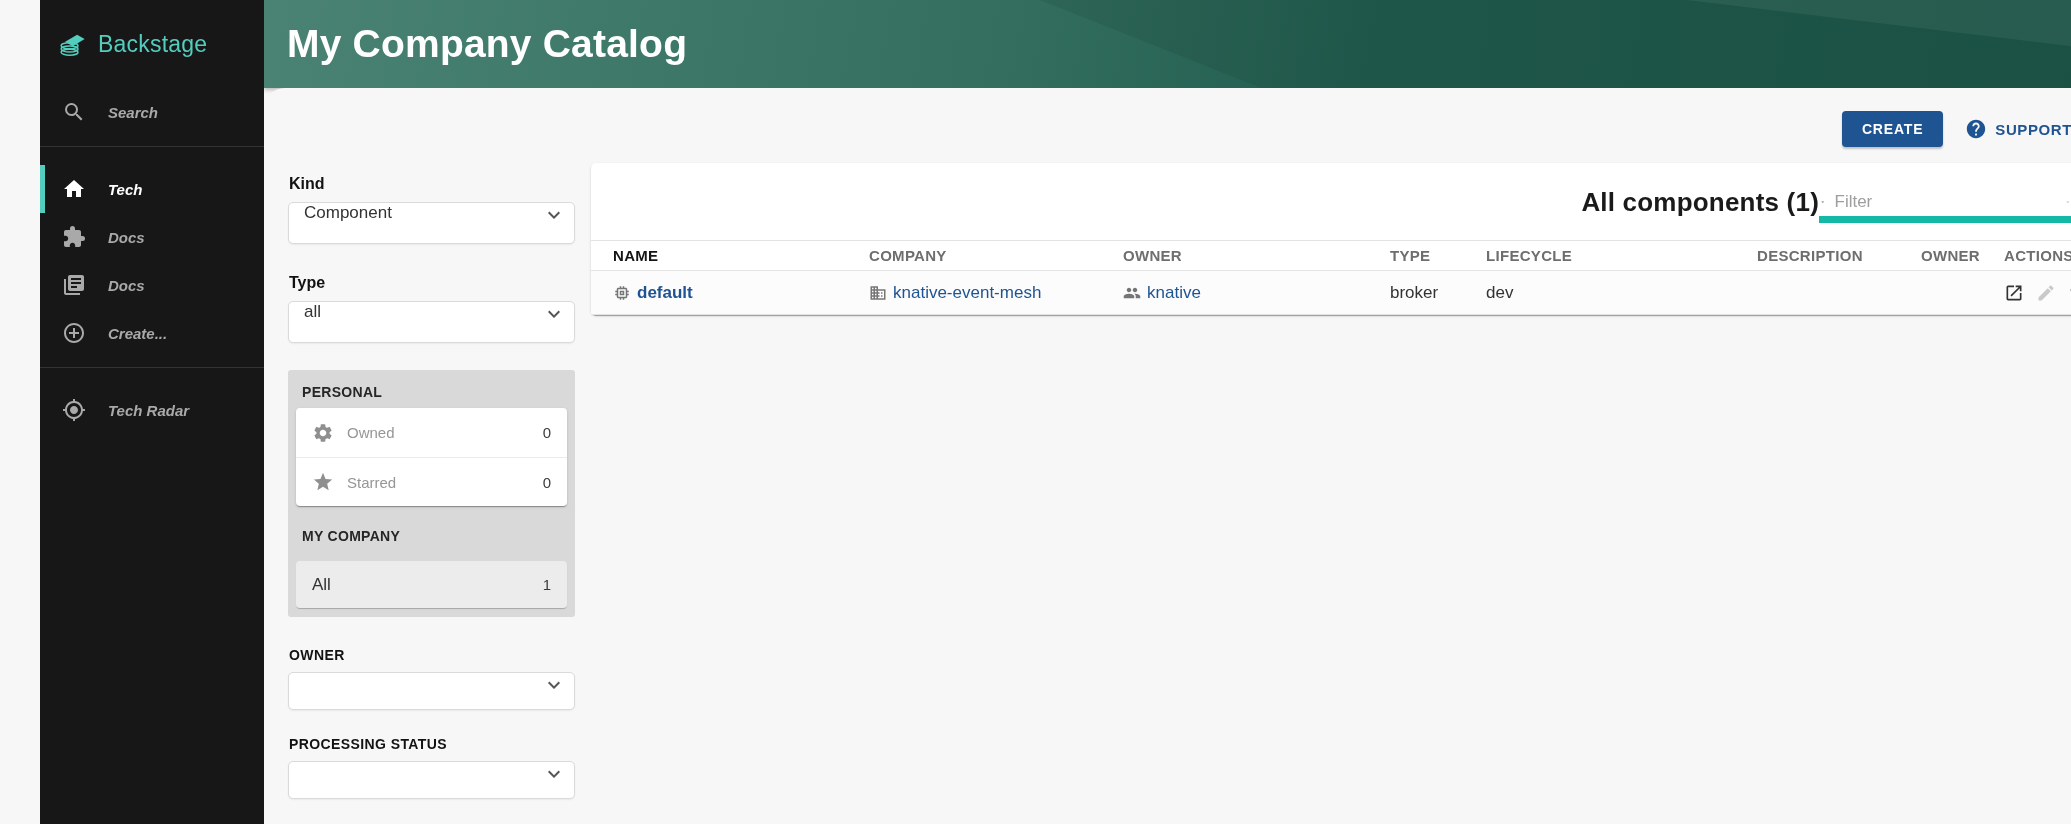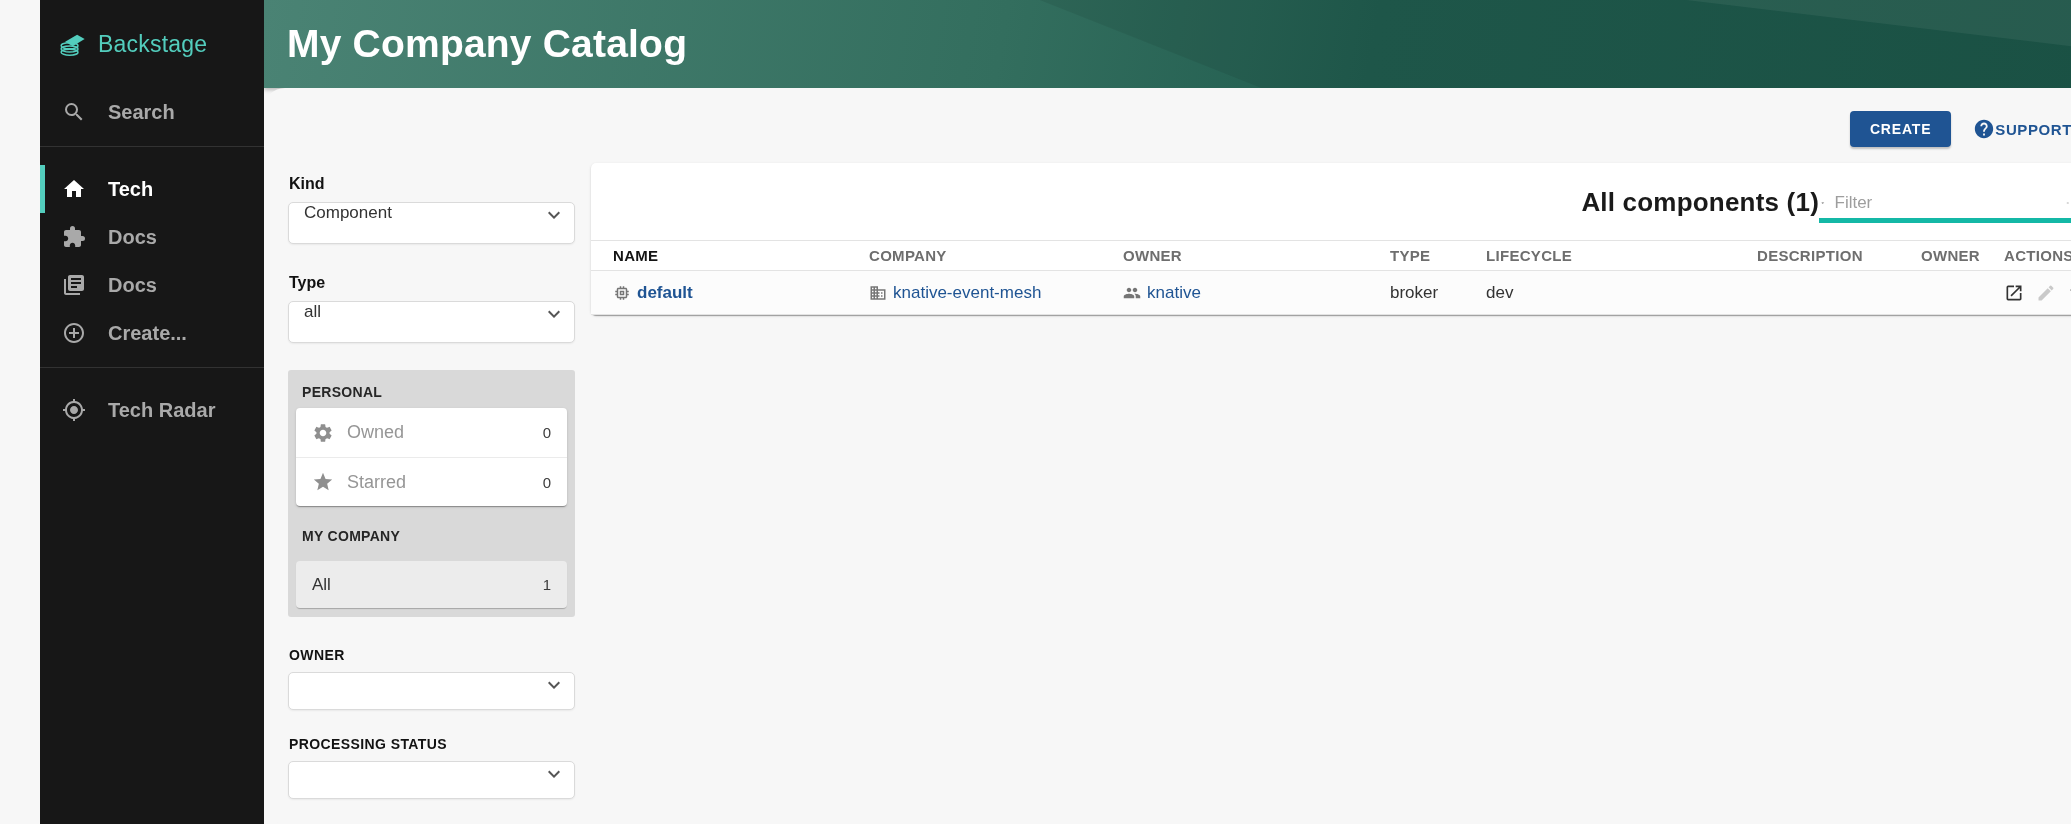--- a/index.html
+++ b/index.html
@@ -5,21 +5,21 @@
   * { margin:0; padding:0; box-sizing:border-box; }
   html,body { width:2071px; height:824px; overflow:hidden; }
   body { font-family:"Liberation Sans", sans-serif; background:#f7f7f7; color:#2b2b2b; }
   .app { display:flex; width:2071px; height:824px;margin-left:40px; }
 
   
   .sidebar { width:224px; height:100%; background:#171717; flex:0 0 224px; position:relative; z-index:5; }
   .brand { display:flex; align-items:center; gap:8px; height:88px; padding-left:18px; cursor:pointer; }
   .brand-name { color:#53cdbd; font-size:23px; font-weight:400; letter-spacing:.2px; }
   .nav-item { position:relative; display:flex; align-items:center; gap:22px; height:48px; padding-left:22px;
-              color:#a9a9a9; font-size:20px; font-weight:600; cursor:pointer; }
+              color:#a9a9a9; font-size:15px; font-weight:600; cursor:pointer;font-style:italic; }
   .nav-item svg { flex:0 0 24px; fill:#a9a9a9; }
   .nav-item.active { color:#ffffff; }
   .nav-item.active svg { fill:#ffffff; }
   .nav-item.active::before { content:""; position:absolute; left:0; top:0; bottom:0; width:5px; background:#53cdbd; }
   .nav-divider { height:1px; background:#323232; margin:10px 0; }
   .nav-top-pad { height:8px; }
 
   
   .main { flex:1; display:flex; flex-direction:column; height:100%; }
 
@@ -33,21 +33,21 @@
   .page-header h1 { position:relative; z-index:2; color:#fff; font-size:39px; font-weight:700;
     line-height:88px; padding-left:23px; letter-spacing:.2px; }
 
   .content { position:relative; flex:1; background:#f7f7f7;border-radius:21px; }
 
   
   .actions-row { position:absolute; top:23px; right:39px; display:flex; align-items:center; gap:22px; }
   .create-btn { background:#1f5493; color:#fff; border:none; border-radius:4px; height:36px; padding:0 20px;
     font-family:inherit; font-size:14px; font-weight:700; letter-spacing:.8px; cursor:pointer;
     box-shadow:0 2px 2px rgba(0,0,0,.22); }
-  .support { display:flex; align-items:center; color:#1f5493; font-size:15px; font-weight:700;
+  .support { display:flex; align-items:center; gap:8px; color:#1f5493; font-size:15px; font-weight:700;
     letter-spacing:.6px; cursor:pointer; }
   .support svg { fill:#1f5493; }
 
   
   .filters-col { position:absolute; left:24px; top:75px; width:287px; }
   .filter-label { font-size:16px; font-weight:700; color:#121212; margin:0 0 9px 1px; }
   .filter-label.upper { font-size:14px; letter-spacing:.4px; }
   .mt-kind { margin-top:12px; }
   .mt-type { margin-top:30px; }
   .mt-owner { margin-top:30px; }
@@ -59,34 +59,34 @@
   .select svg { fill:#555; }
 
   .group-card { margin-top:27px; background:#d9d9d9; border-radius:3px; padding:8px 8px 9px 8px; }
   .group-header { font-size:14px; font-weight:700; color:#262626; letter-spacing:.3px; padding:6px 6px 8px 6px; }
   .group-header.second { padding-top:22px; }
   .white-card { background:#fff; border-radius:4px; overflow:hidden;
     box-shadow:0 2px 1px -1px rgba(0,0,0,.2),0 1px 1px rgba(0,0,0,.14),0 1px 3px rgba(0,0,0,.12); }
   .pick-row { display:flex; align-items:center; height:49px; padding:0 16px; cursor:pointer; }
   .pick-row + .pick-row { border-top:1px solid #ebebeb; }
   .pick-row svg { fill:#8f8f8f; margin-right:13px; }
-  .pick-label { flex:1; font-size:18px; color:#969696; }
+  .pick-label { flex:1; font-size:15px; color:#969696; }
   .pick-count { font-size:15px; color:#3c3c3c; }
   .all-row { display:flex; align-items:center; height:47px; padding:0 16px; margin-top:9px;
     background:#ececec; border-radius:4px; cursor:pointer;
     box-shadow:0 2px 1px -1px rgba(0,0,0,.15),0 1px 1px rgba(0,0,0,.1); }
   .all-label { flex:1; font-size:17px; color:#333; }
 
   
   .catalog-card { position:absolute; left:327px; top:75px; width:1498px; background:#fff; border-radius:5px;
     box-shadow:0 2px 1px -1px rgba(0,0,0,.2),0 1px 1px rgba(0,0,0,.14),0 1px 3px rgba(0,0,0,.12); }
   .card-top { display:flex; align-items:flex-start; justify-content:flex-end; padding:24px 18px 0 22px; }
   .card-top h2 { font-size:26px; font-weight:700; color:#1a1a1a; letter-spacing:.2px; }
   .filter-input { display:flex; align-items:center; gap:10px; width:252px; height:34px; margin-top:2px;
-    border-bottom:5px solid #14b8a6; padding:0 2px 2px 2px; }
+    border-bottom:7px solid #14b8a6; padding:0 2px 2px 2px; }
   .filter-input svg.funnel { fill:#616161; }
   .filter-input input { flex:1; border:none; outline:none; font-family:inherit; font-size:17px; color:#333; background:transparent; }
   .filter-input input::placeholder { color:#9e9e9e; }
   .filter-input svg.clear { fill:#9e9e9e; cursor:pointer; }
 
   .tbl { margin-top:17px; }
   .tbl-header, .tbl-row { display:grid; grid-template-columns:278px 254px 267px 96px 271px 164px 83px 1fr; align-items:center; }
   .tbl-header { height:31px; border-top:1px solid #e3e3e3; border-bottom:1px solid #e3e3e3; }
   .th { font-size:15px; font-weight:700; color:#6e6e6e; letter-spacing:.3px; }
   .th.sorted { color:#141414; }

